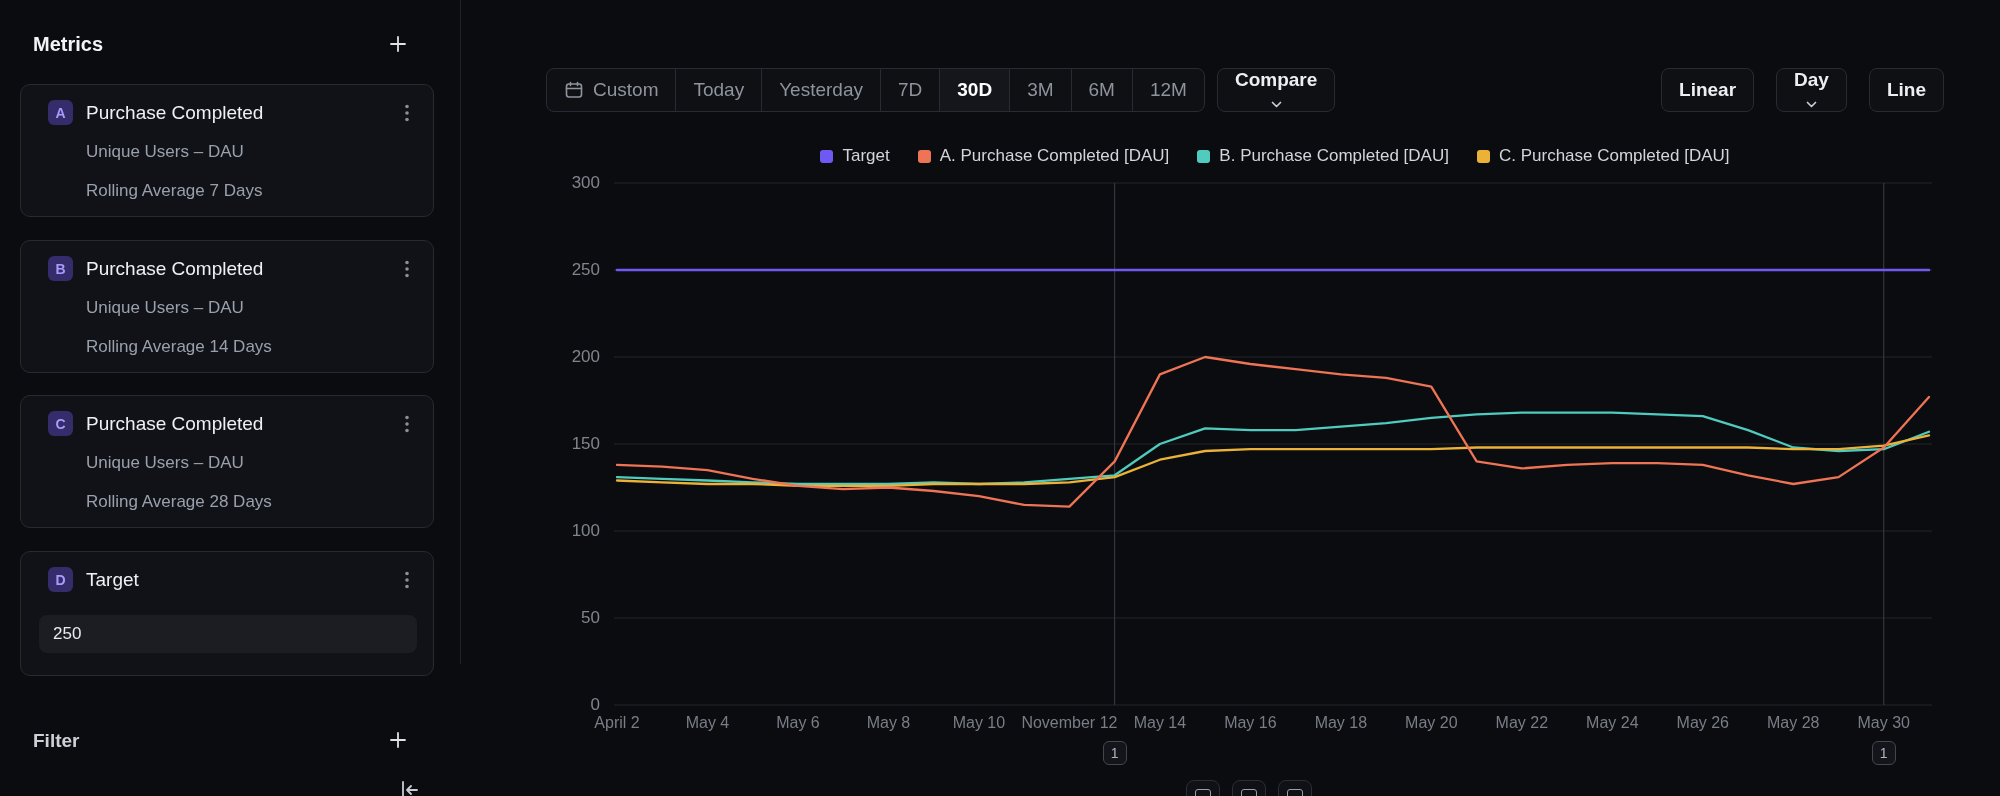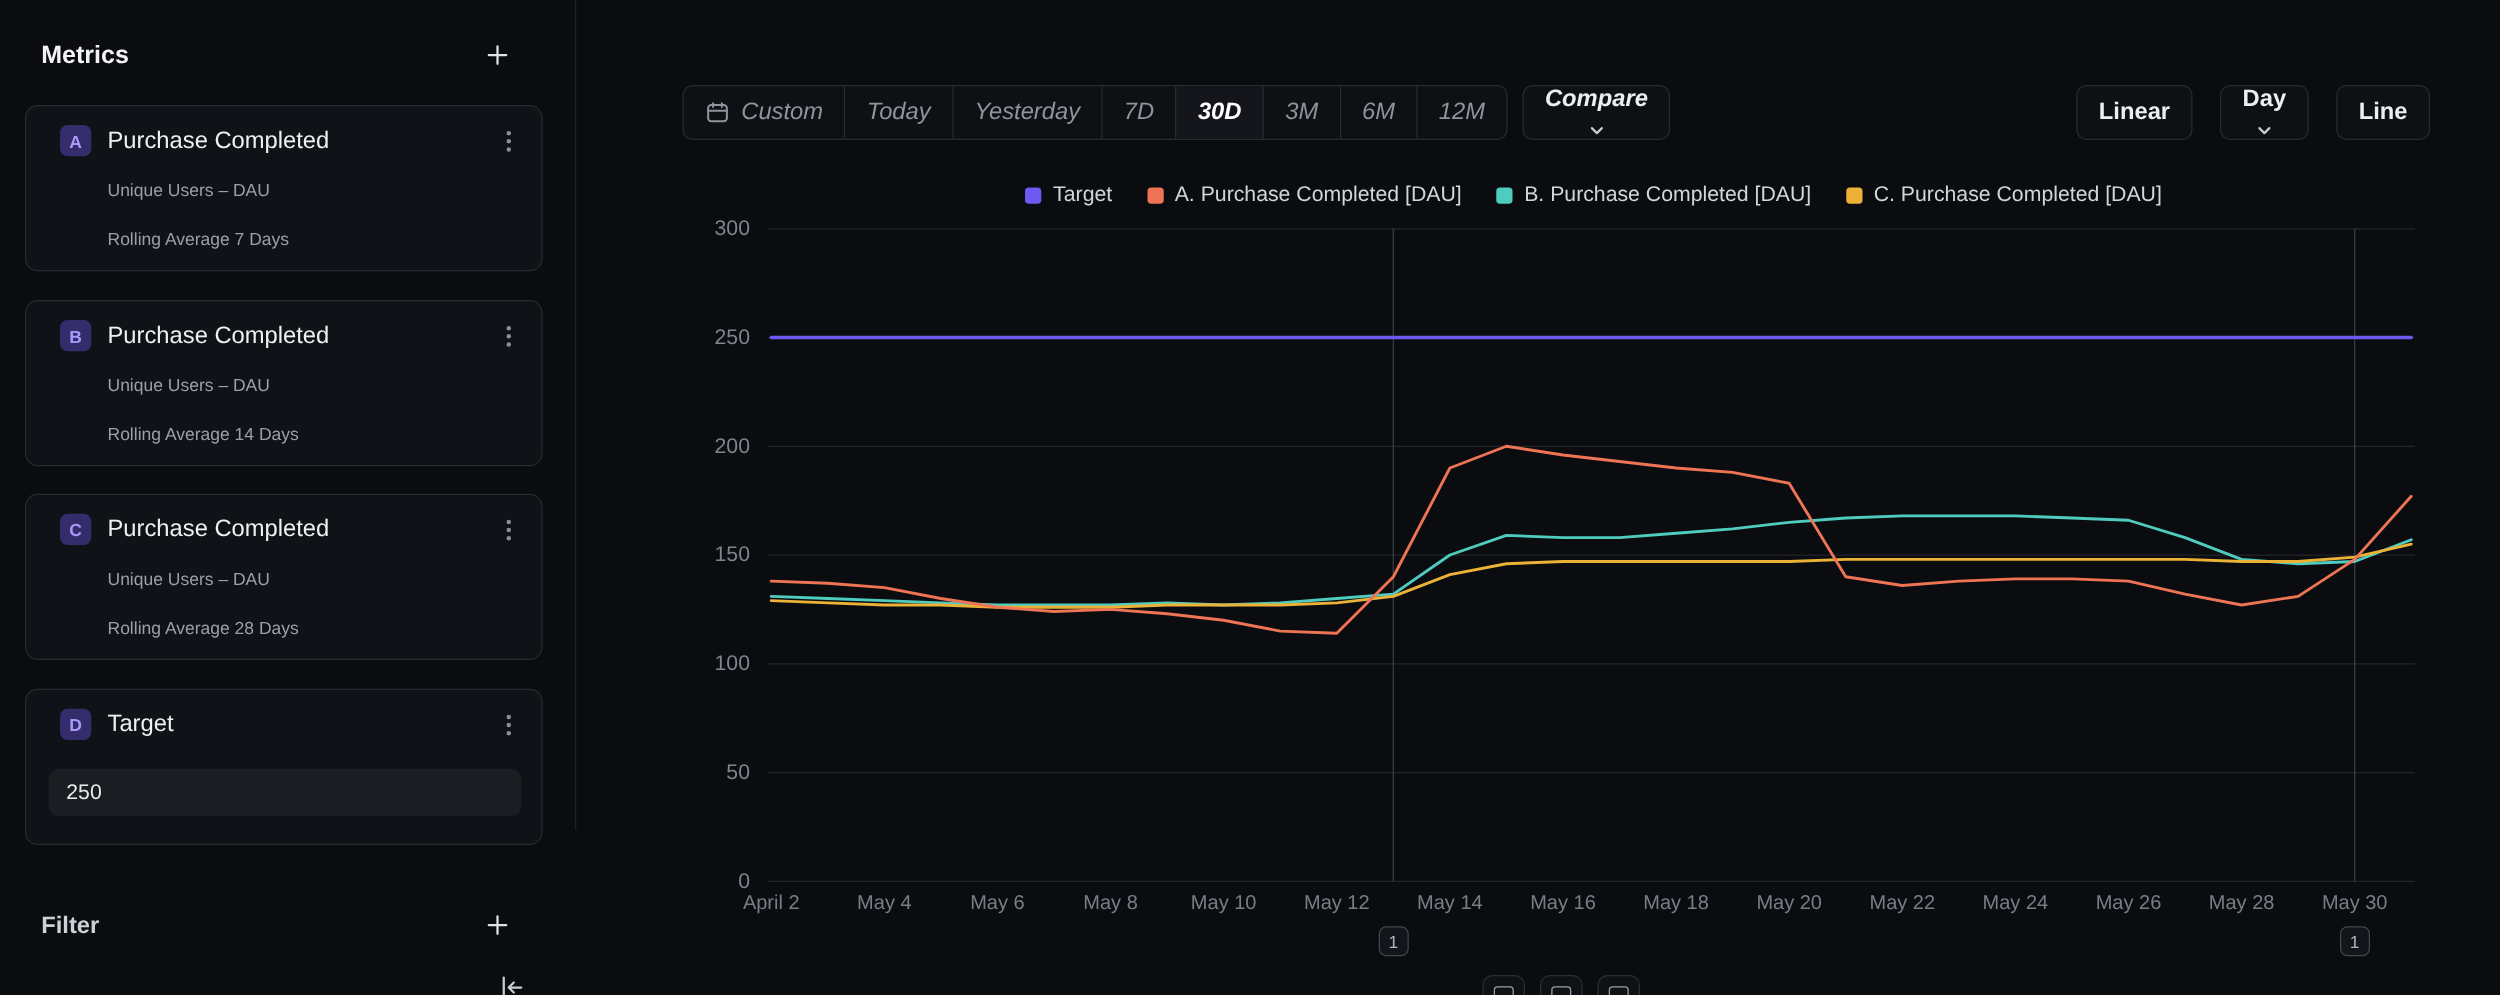--- a/index.html
+++ b/index.html
@@ -32,34 +32,34 @@
   .card-a { top:84px; } .card-b { top:240px; } .card-c { top:395px; }
   .target-card { top:551px; height:125px; }
   .card-head { display:flex; align-items:center; padding:15px 20px 0 27px; }
   .badge {
     width:25px; height:25px; border-radius:6px; background:#342c6b;
     color:#a99bfc; font-size:14px; font-weight:700;
     display:flex; align-items:center; justify-content:center; flex:0 0 auto;
   }
   .card-title { margin-left:13px; font-size:19px; font-weight:400; color:#eef0f3; }
   .kebab { margin-left:auto; cursor:pointer; padding:2px 4px; }
-  .card-sub { margin:0 0 0 65px; font-size:14px; color:#9aa0ab; line-height:20px; }
+  .card-sub { margin:0 0 0 65px; font-size:17px; color:#9aa0ab; line-height:20px; }
   .sub1 { margin-top:17px; } .sub2 { margin-top:19px; }
   .target-input {
     display:block; margin:23px 18px 0 18px; width:378px; height:38px;
     background:#1b1d23; border:none; border-radius:8px; outline:none;
     color:#e9ebef; font-size:17px; padding:0 14px;
     font-family:"Liberation Sans", sans-serif;
   }
   .filter-label {
     position:absolute; left:33px; top:730px;
     font-size:19px; font-weight:600; color:#cdd0d6;
   }
   
-  .toolbar-left { position:absolute; left:546px; top:68px; display:flex; gap:12px;font-style:italic; }
+  .toolbar-left { position:absolute; left:546px; top:68px; display:flex; gap:12px; }
   .seg-group {
     display:flex; border:1px solid #282b32; border-radius:8px;
     background:#0e1014; overflow:hidden; height:44px;
   }
   .seg-item {
     display:flex; align-items:center; gap:9px; padding:0 17px;
     font-size:19px; color:#8e939d; border-left:1px solid #282b32; cursor:pointer;
     white-space:nowrap;
   }
   .seg-item:first-child { border-left:none; }
@@ -293,21 +293,21 @@
     <polyline points="7.0,297.1 52.2,298.8 97.5,300.5 142.7,302.3 188.0,304.0 233.2,304.0 278.4,304.0 323.7,302.3 368.9,304.0 414.2,302.3 459.4,298.8 504.7,295.3 549.9,264.0 595.1,248.3 640.4,250.1 685.6,250.1 730.9,246.6 776.1,243.1 821.3,237.9 866.6,234.4 911.8,232.7 957.1,232.7 1002.3,232.7 1047.6,234.4 1092.8,236.2 1138.0,250.1 1183.3,267.5 1228.5,271.0 1273.8,269.2 1319.0,251.8" fill="none" stroke="#4fccbf" stroke-width="2.3" stroke-linejoin="round" stroke-linecap="round"></polyline>
     <polyline points="7.0,300.5 52.2,302.3 97.5,304.0 142.7,304.0 188.0,305.8 233.2,305.8 278.4,305.8 323.7,304.0 368.9,304.0 414.2,304.0 459.4,302.3 504.7,297.1 549.9,279.7 595.1,271.0 640.4,269.2 685.6,269.2 730.9,269.2 776.1,269.2 821.3,269.2 866.6,267.5 911.8,267.5 957.1,267.5 1002.3,267.5 1047.6,267.5 1092.8,267.5 1138.0,267.5 1183.3,269.2 1228.5,269.2 1273.8,265.7 1319.0,255.3" fill="none" stroke="#ebb237" stroke-width="2.3" stroke-linejoin="round" stroke-linecap="round"></polyline>
     <polyline points="7.0,284.9 52.2,286.6 97.5,290.1 142.7,298.8 188.0,305.8 233.2,309.2 278.4,307.5 323.7,311.0 368.9,316.2 414.2,324.9 459.4,326.6 504.7,281.4 549.9,194.4 595.1,177.0 640.4,184.0 685.6,189.2 730.9,194.4 776.1,197.9 821.3,206.6 866.6,281.4 911.8,288.4 957.1,284.9 1002.3,283.1 1047.6,283.1 1092.8,284.9 1138.0,295.3 1183.3,304.0 1228.5,297.1 1273.8,267.5 1319.0,217.0" fill="none" stroke="#ee7455" stroke-width="2.3" stroke-linejoin="round" stroke-linecap="round"></polyline>
   </svg>
 <div class="x-labels">
     <div class="xtick" style="left: 7px;">April 2</div>
     <div class="xtick" style="left: 97.4828px;">May 4</div>
     <div class="xtick" style="left: 187.966px;">May 6</div>
     <div class="xtick" style="left: 278.448px;">May 8</div>
     <div class="xtick" style="left: 368.931px;">May 10</div>
-    <div class="xtick" style="left: 459.414px;">May 12</div>
+    <div class="xtick" style="left: 459.414px;">November 12</div>
     <div class="xtick" style="left: 549.897px;">May 14</div>
     <div class="xtick" style="left: 640.379px;">May 16</div>
     <div class="xtick" style="left: 730.862px;">May 18</div>
     <div class="xtick" style="left: 821.345px;">May 20</div>
     <div class="xtick" style="left: 911.828px;">May 22</div>
     <div class="xtick" style="left: 1002.31px;">May 24</div>
     <div class="xtick" style="left: 1092.79px;">May 26</div>
     <div class="xtick" style="left: 1183.28px;">May 28</div>
     <div class="xtick" style="left: 1273.76px;">May 30</div>
   </div>

